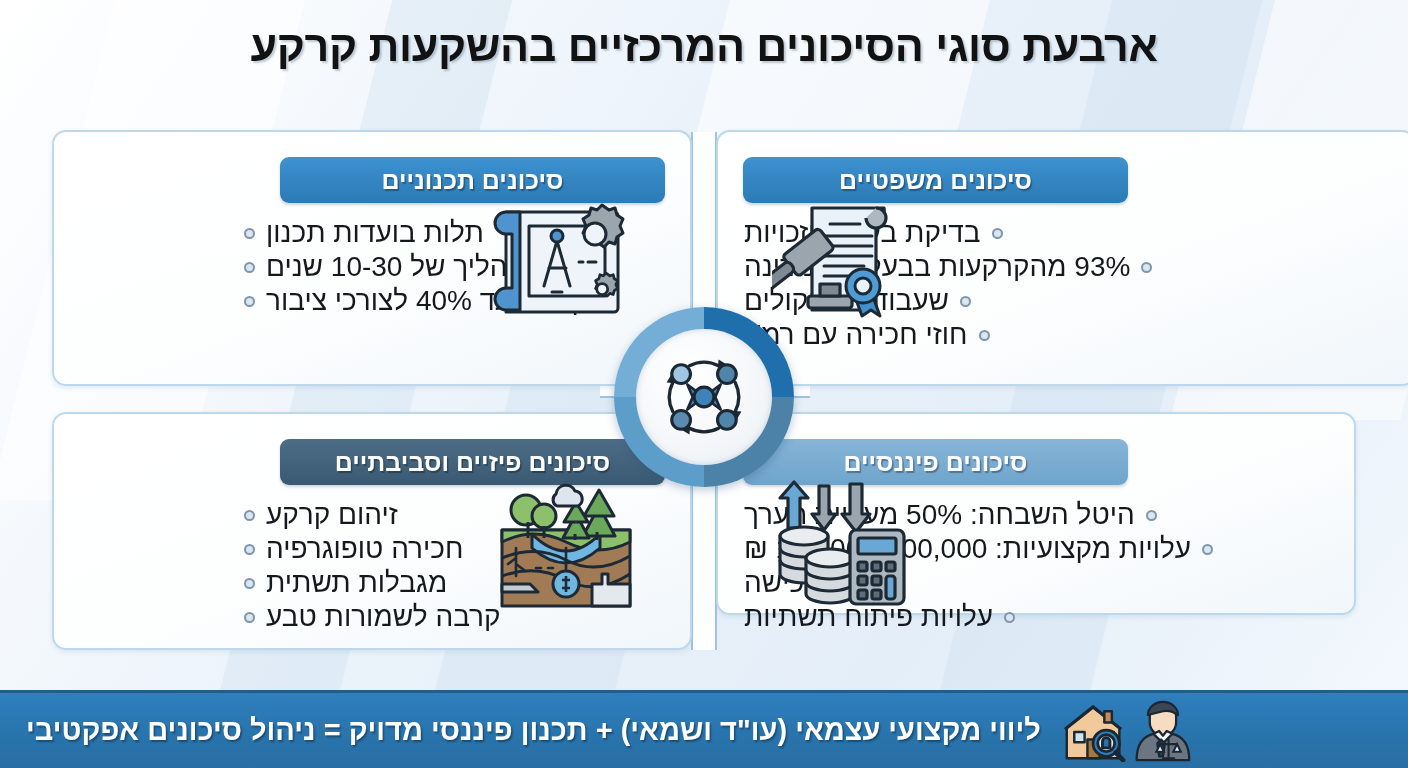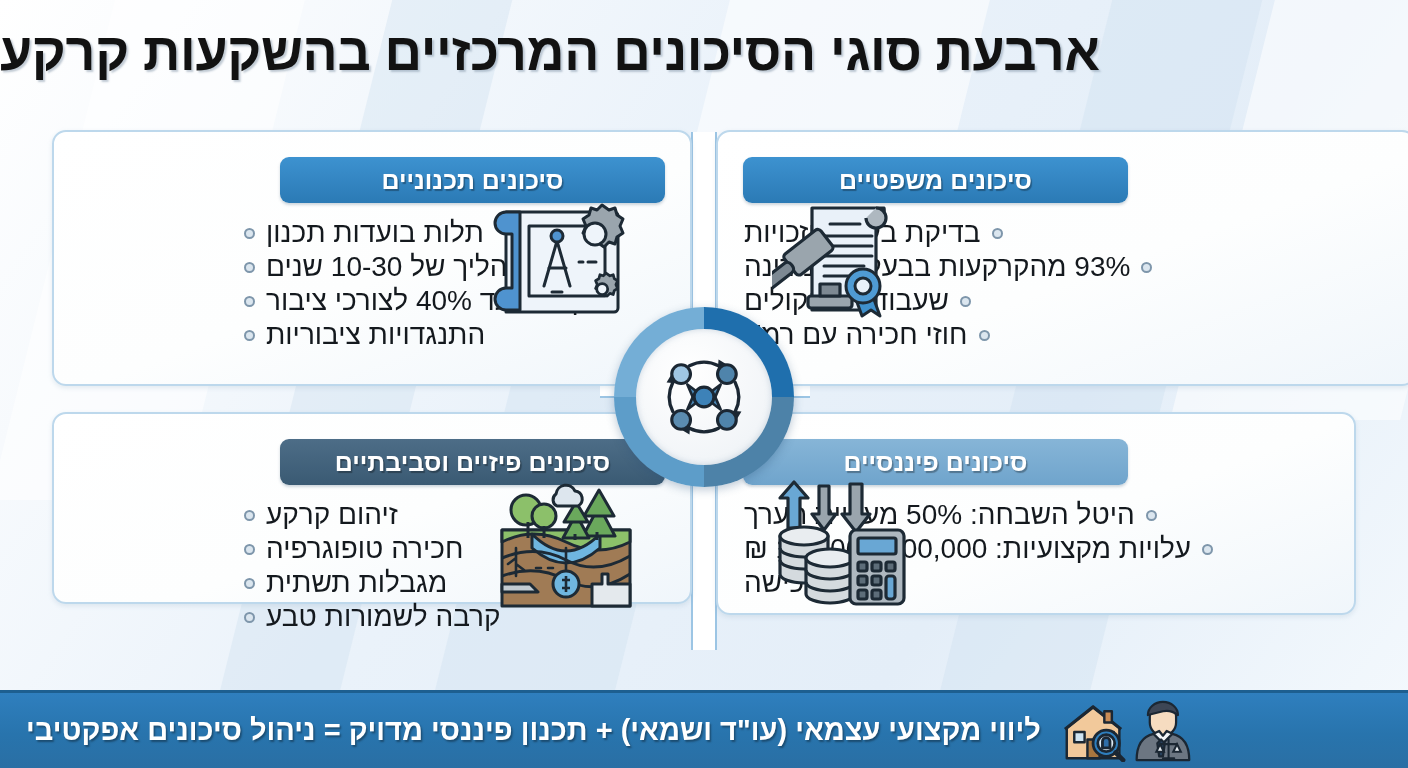--- a/index.html
+++ b/index.html
@@ -34,22 +34,22 @@
   #bg .p2 { left: 300px; top: -80px; width: 120px; height: 900px; }
   #bg .p3 { left: 690px; top: -40px; width: 260px; height: 400px; }
   #bg .p4 { left: 1030px;top: -80px; width: 150px; height: 820px; }
   #bg .p5 { left: 1230px;top: -60px; width: 230px; height: 480px; }
   #bg .p6 { left: 470px; top: 300px; width: 180px; height: 500px; }
 
   
   #title {
     position: absolute;
     top: 22px; left: 0; right: 0;
-    text-align: left;
-    font-size: 52px;
+    text-align: center;
+    font-size: 43px;
     font-weight: bold;
     color: #121212;
     letter-spacing: -0.3px;
     text-shadow: 2px 2px 2px rgba(120,140,160,0.45);
     z-index: 6;
   }
 
   
   .conn {
     position: absolute;
@@ -94,21 +94,21 @@
   .card {
     position: absolute;
     border: 2px solid #bdd8ec;
     border-radius: 14px;
     background: linear-gradient(160deg, #ffffff 0%, #fdfefe 55%, #f0f6fb 100%);
     box-shadow: 0 2px 5px rgba(130,160,185,0.20);
     z-index: 3;
   }
   #card-planning { left: 52px;  top: 130px; width: 640px; height: 256px; text-align: center; }
   #card-legal    { left: 716px; top: 130px; width: 700px; height: 256px; }
-  #card-physical { left: 52px;  top: 412px; width: 640px; height: 192px; }
+  #card-physical { left: 52px;  top: 412px; width: 640px; height: 238px; }
   #card-finance  { left: 716px; top: 412px; width: 640px; height: 203px; }
 
   .card-header {
     position: absolute;
     top: 25px;
     height: 46px;
     border-radius: 9px;
     display: flex; align-items: center; justify-content: center;
     color: #ffffff;
     font-size: 25px;
@@ -245,24 +245,20 @@
         <span class="li-text">תלות בועדות תכנון</span>
       </li>
     <li>
         <span class="dot"></span>
         <span class="li-text">תהליך של 10-30 שנים</span>
       </li>
     <li>
         <span class="dot"></span>
         <span class="li-text">הקצאת עד 40% לצורכי ציבור</span>
       </li>
-    <li>
-        <span class="dot"></span>
-        <span class="li-text">התנגדויות ציבוריות</span>
-      </li>
   </ul>
 </div>
 
 <div class="card" id="card-legal">
   <div class="card-header">סיכונים משפטיים</div>
   <ul class="bullet-list">
     <li>
         <span class="dot"></span>
         <span class="li-text">בדיקת בעלות וזכויות</span>
       </li>
@@ -310,20 +306,24 @@
         <span class="dot"></span>
         <span class="li-text">היטל השבחה: 50% מעליית הערך</span>
       </li>
     <li>
         <span class="dot"></span>
         <span class="li-text">עלויות מקצועיות: 100,000-500,000 ₪</span>
       </li>
     <li>
         <span class="dot"></span>
         <span class="li-text">מס רכישה</span>
+      </li>
+    <li>
+        <span class="dot"></span>
+        <span class="li-text">עלויות פיתוח תשתיות</span>
       </li>
   </ul>
 </div>
 
 <svg class="card-icon" id="icon-blueprint" viewBox="0 0 160 135">
   <g stroke="#1d2a35" stroke-width="3" stroke-linejoin="round">
     <path d="M22 16 h108 a4 4 0 0 1 4 4 v92 a4 4 0 0 1 -4 4 h-108 z" fill="#eef4fa"></path>
     <path d="M22 16 h14 v98 h-14 a11 11 0 0 1 0 -22 h6 v-54 h-6 a11 11 0 0 1 0 -22 z" fill="#4f93cf"></path>
     <rect x="45" y="30" width="76" height="70" fill="none" stroke-dasharray="0"></rect>
   </g>

